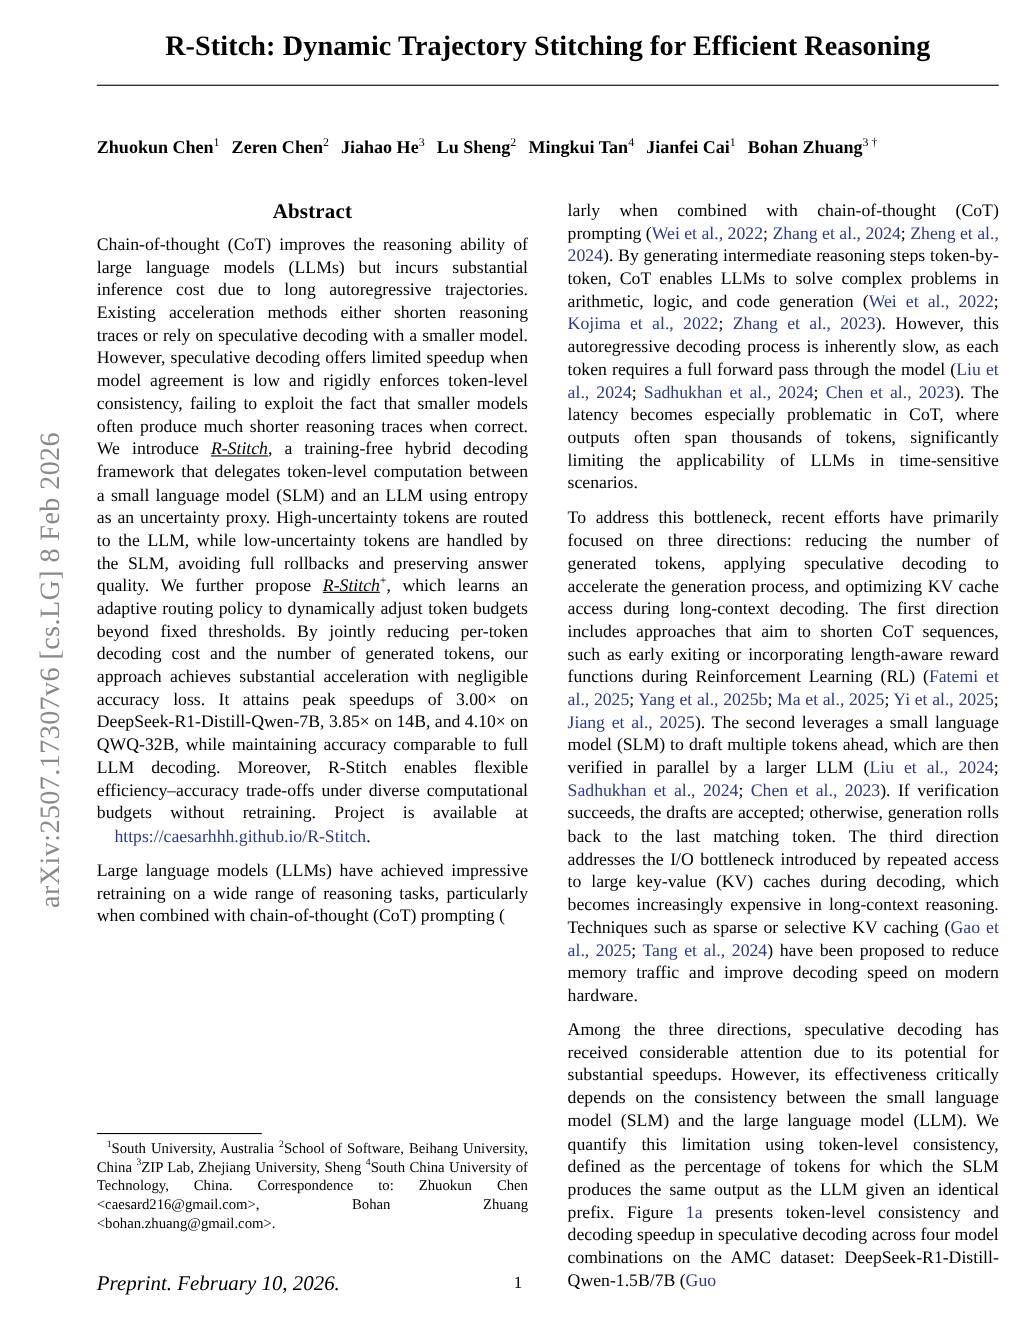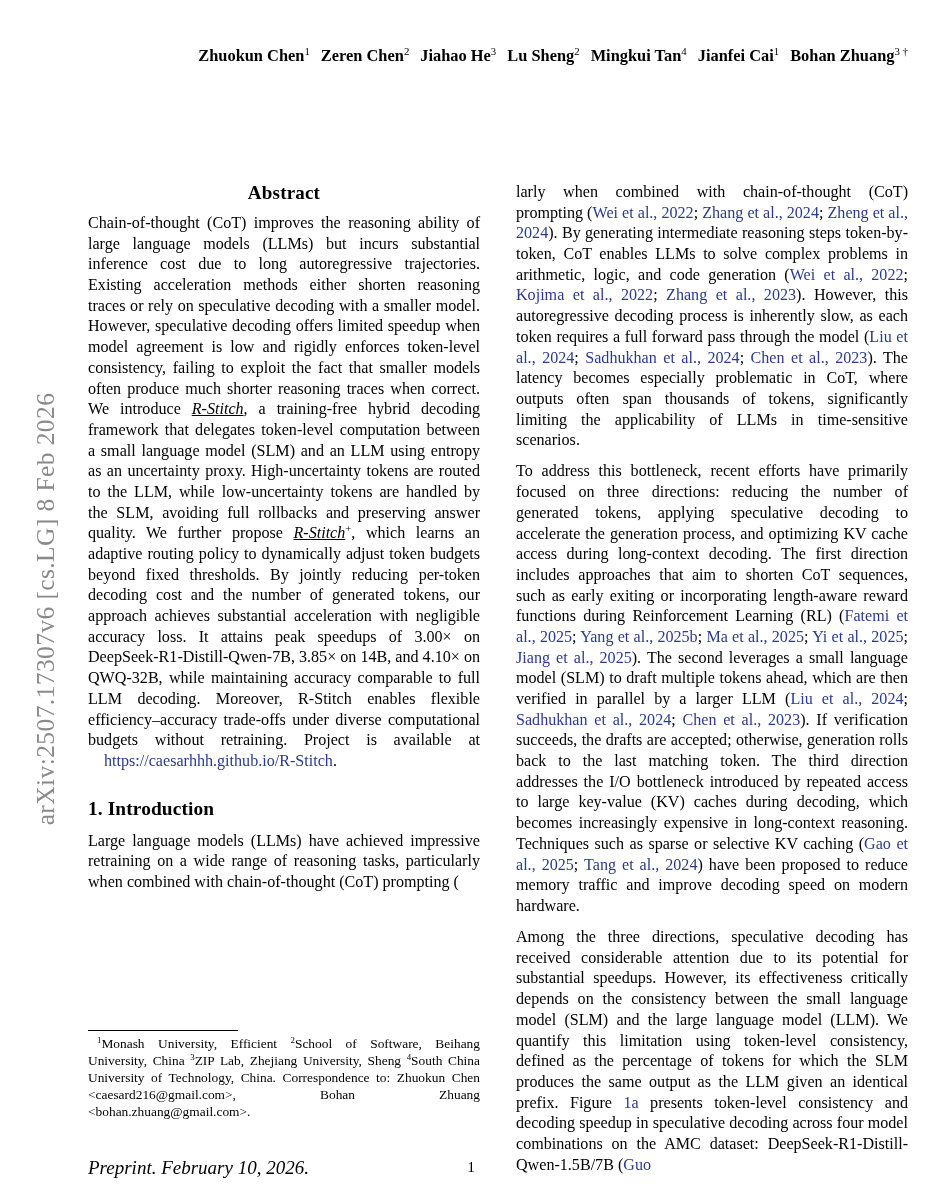--- a/index.html
+++ b/index.html
@@ -55,21 +55,21 @@
   .hrule {
     border: 0;
     border-top: 1.4px solid #000;
     margin: 19px 0 0 0;
     width: 100%;
   }
 
   
   #authors {
     margin-top: 45px;
-    text-align: right;
+    text-align: left;
     font-size: 16.4px;
     font-weight: bold;
     line-height: 1.4;
   }
   #authors .author { white-space: nowrap; }
   #authors .sep { display: inline-block; width: 11px; }
   sup { font-size: 0.66em; font-weight: normal; vertical-align: super; line-height: 0; }
   #authors sup { font-weight: normal; }
 
   
@@ -161,40 +161,43 @@
     font-size: 15.5px;
   }
 </style>
 </head>
 <body>
 
 <div id="arxiv-stamp">arXiv:2507.17307v6  [cs.LG]  8 Feb 2026</div>
 
 <div id="page">
 
+  <div id="title-block">
+    <h1 id="paper-title">R-Stitch: Dynamic Trajectory Stitching for Efficient Reasoning</h1>
+    <hr class="hrule">
+  </div>
 
   <div id="authors">
     <span class="author"><span>Zhuokun Chen</span><sup>1</sup></span><span class="sep"></span><span class="author"><span>Zeren Chen</span><sup>2</sup></span><span class="sep"></span><span class="author"><span>Jiahao He</span><sup>3</sup></span><span class="sep"></span><span class="author"><span>Lu Sheng</span><sup>2</sup></span><span class="sep"></span><span class="author"><span>Mingkui Tan</span><sup>4</sup></span><span class="sep"></span><span class="author"><span>Jianfei Cai</span><sup>1</sup></span><span class="sep"></span><span class="author"><span>Bohan Zhuang</span><sup>3 †</sup></span>
   </div>
 
   <div id="columns">
 
     <div class="col" id="col-left">
 
       <h2 class="abstract-head">Abstract</h2>
 
       <p class="body"><span>Chain-of-thought (CoT) improves the reasoning ability of large language models (LLMs) but incurs substantial inference cost due to long autoregressive trajectories. Existing acceleration methods either shorten reasoning traces or rely on speculative decoding with a smaller model. However, speculative decoding offers limited speedup when model agreement is low and rigidly enforces token-level consistency, failing to exploit the fact that smaller models often produce much shorter reasoning traces when correct. We introduce </span><span class="ital">R-Stitch</span><span>, a training-free hybrid decoding framework that delegates token-level computation between a small language model (SLM) and an LLM using entropy as an uncertainty proxy. High-uncertainty tokens are routed to the LLM, while low-uncertainty tokens are handled by the SLM, avoiding full rollbacks and preserving answer quality. We further propose </span><span class="ital">R-Stitch</span><sup>+</sup><span>, which learns an adaptive routing policy to dynamically adjust token budgets beyond fixed thresholds. By jointly reducing per-token decoding cost and the number of generated tokens, our approach achieves substantial acceleration with negligible accuracy loss. It attains peak speedups of </span><span>3.00×</span><span> on DeepSeek-R1-Distill-Qwen-7B, </span><span>3.85×</span><span> on 14B, and </span><span>4.10×</span><span> on QWQ-32B, while maintaining accuracy comparable to full LLM decoding. Moreover, R-Stitch enables flexible efficiency–accuracy trade-offs under diverse computational budgets without retraining. Project is available at </span><a class="url" href="#">https://caesarhhh.github.io/R-Stitch</a><span>.</span></p>
 
-      <h2 class="section-head">1. Introduction</h2>
 
       <p class="body tight"><span>Large language models (LLMs) have achieved impressive retraining on a wide range of reasoning tasks, particularly when combined with chain-of-thought (CoT) prompting (</span></p>
 
       <div id="footnote-area">
         <hr id="footnote-rule">
-        <p class="footnote"><sup>1</sup><span>Monash University, Efficient </span><sup>2</sup><span>School of Software, Beihang University, China </span><sup>3</sup><span>ZIP Lab, Zhejiang University, Sheng </span><sup>4</sup><span>South China University of Technology, China. Correspondence to: Zhuokun Chen &lt;caesard216@gmail.com&gt;, Bohan Zhuang &lt;bohan.zhuang@gmail.com&gt;.</span></p>
+        <p class="footnote"><sup>1</sup><span>South University, Australia </span><sup>2</sup><span>School of Software, Beihang University, China </span><sup>3</sup><span>ZIP Lab, Zhejiang University, Sheng </span><sup>4</sup><span>South China University of Technology, China. Correspondence to: Zhuokun Chen &lt;caesard216@gmail.com&gt;, Bohan Zhuang &lt;bohan.zhuang@gmail.com&gt;.</span></p>
         <p class="preprint">Preprint. February 10, 2026.</p>
       </div>
 
     </div>
 
     <div class="col" id="col-right">
 
       <p class="body"><span>larly when combined with chain-of-thought (CoT) prompting (</span><a class="cite" href="#">Wei et al., 2022</a><span>; </span><a class="cite" href="#">Zhang et al., 2024</a><span>; </span><a class="cite" href="#">Zheng et al., 2024</a><span>). By generating intermediate reasoning steps token-by-token, CoT enables LLMs to solve complex problems in arithmetic, logic, and code generation (</span><a class="cite" href="#">Wei et al., 2022</a><span>; </span><a class="cite" href="#">Kojima et al., 2022</a><span>; </span><a class="cite" href="#">Zhang et al., 2023</a><span>). However, this autoregressive decoding process is inherently slow, as each token requires a full forward pass through the model (</span><a class="cite" href="#">Liu et al., 2024</a><span>; </span><a class="cite" href="#">Sadhukhan et al., 2024</a><span>; </span><a class="cite" href="#">Chen et al., 2023</a><span>). The latency becomes especially problematic in CoT, where outputs often span thousands of tokens, significantly limiting the applicability of LLMs in time-sensitive scenarios.</span></p>
 
       <p class="body"><span>To address this bottleneck, recent efforts have primarily focused on three directions: reducing the number of generated tokens, applying speculative decoding to accelerate the generation process, and optimizing KV cache access during long-context decoding. The first direction includes approaches that aim to shorten CoT sequences, such as early exiting or incorporating length-aware reward functions during Reinforcement Learning (RL) (</span><a class="cite" href="#">Fatemi et al., 2025</a><span>; </span><a class="cite" href="#">Yang et al., 2025b</a><span>; </span><a class="cite" href="#">Ma et al., 2025</a><span>; </span><a class="cite" href="#">Yi et al., 2025</a><span>; </span><a class="cite" href="#">Jiang et al., 2025</a><span>). The second leverages a small language model (SLM) to draft multiple tokens ahead, which are then verified in parallel by a larger LLM (</span><a class="cite" href="#">Liu et al., 2024</a><span>; </span><a class="cite" href="#">Sadhukhan et al., 2024</a><span>; </span><a class="cite" href="#">Chen et al., 2023</a><span>). If verification succeeds, the drafts are accepted; otherwise, generation rolls back to the last matching token. The third direction addresses the I/O bottleneck introduced by repeated access to large key-value (KV) caches during decoding, which becomes increasingly expensive in long-context reasoning. Techniques such as sparse or selective KV caching (</span><a class="cite" href="#">Gao et al., 2025</a><span>; </span><a class="cite" href="#">Tang et al., 2024</a><span>) have been proposed to reduce memory traffic and improve decoding speed on modern hardware.</span></p>

